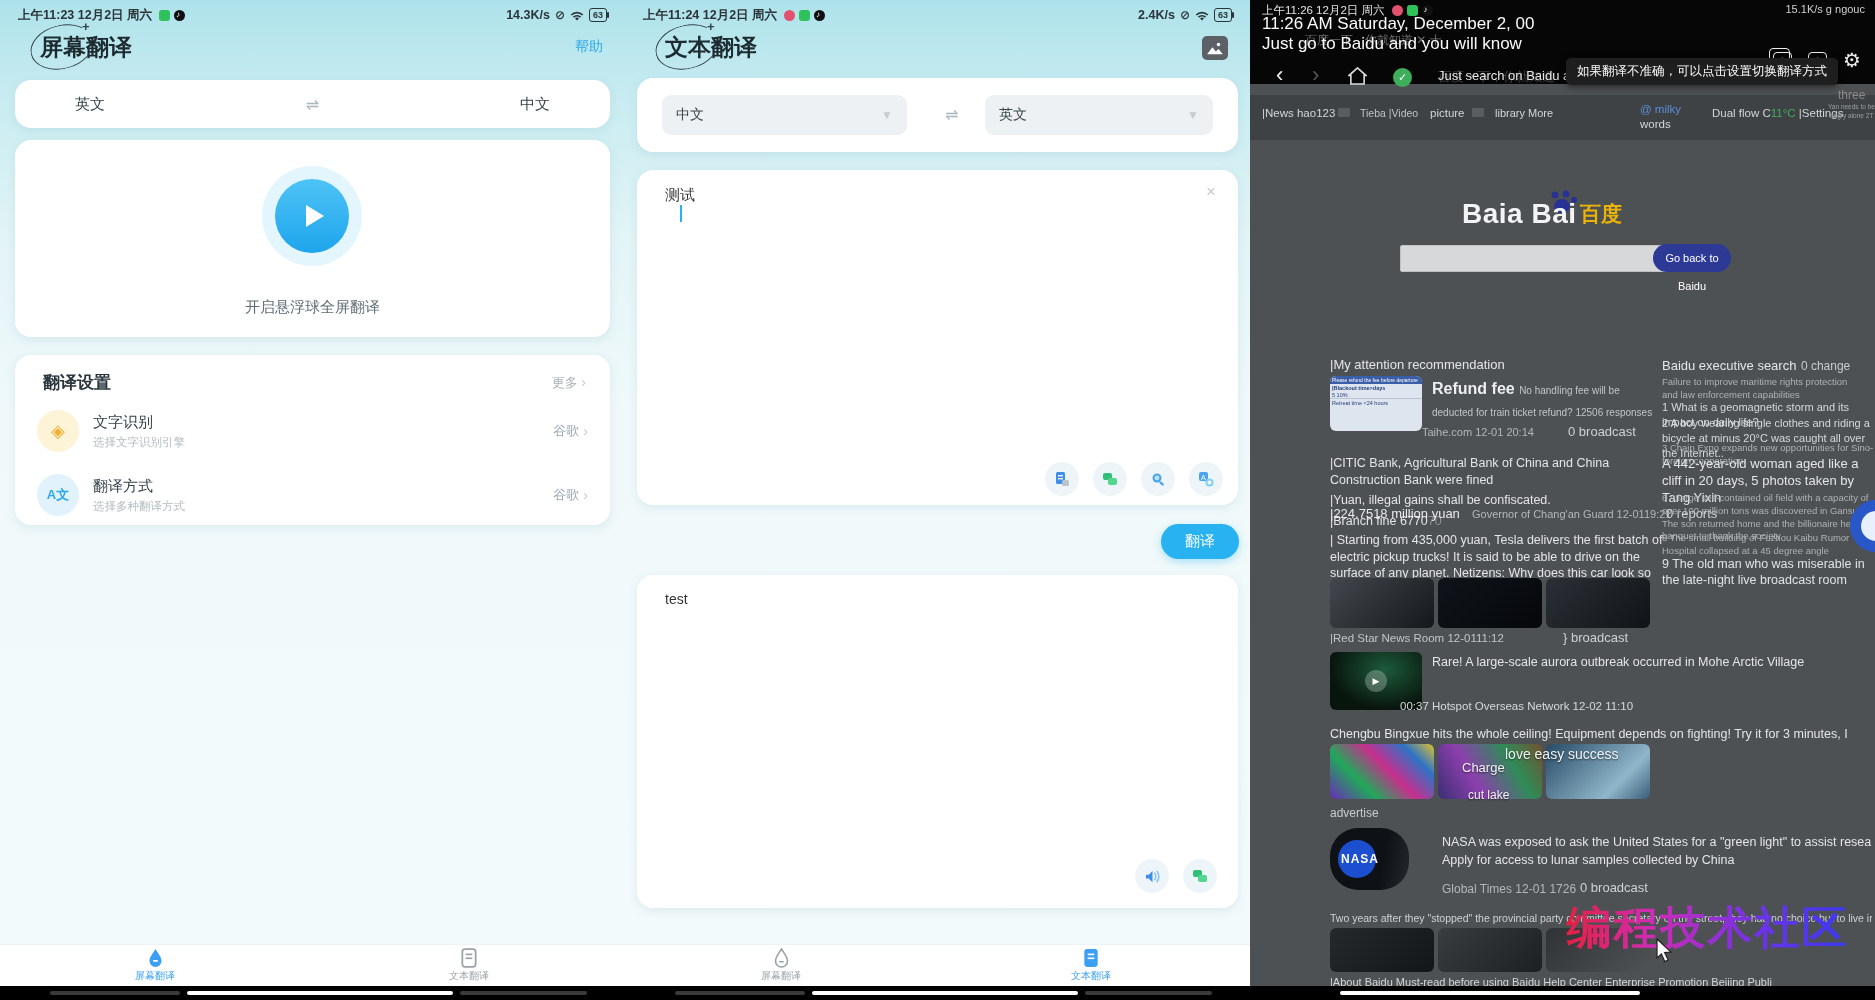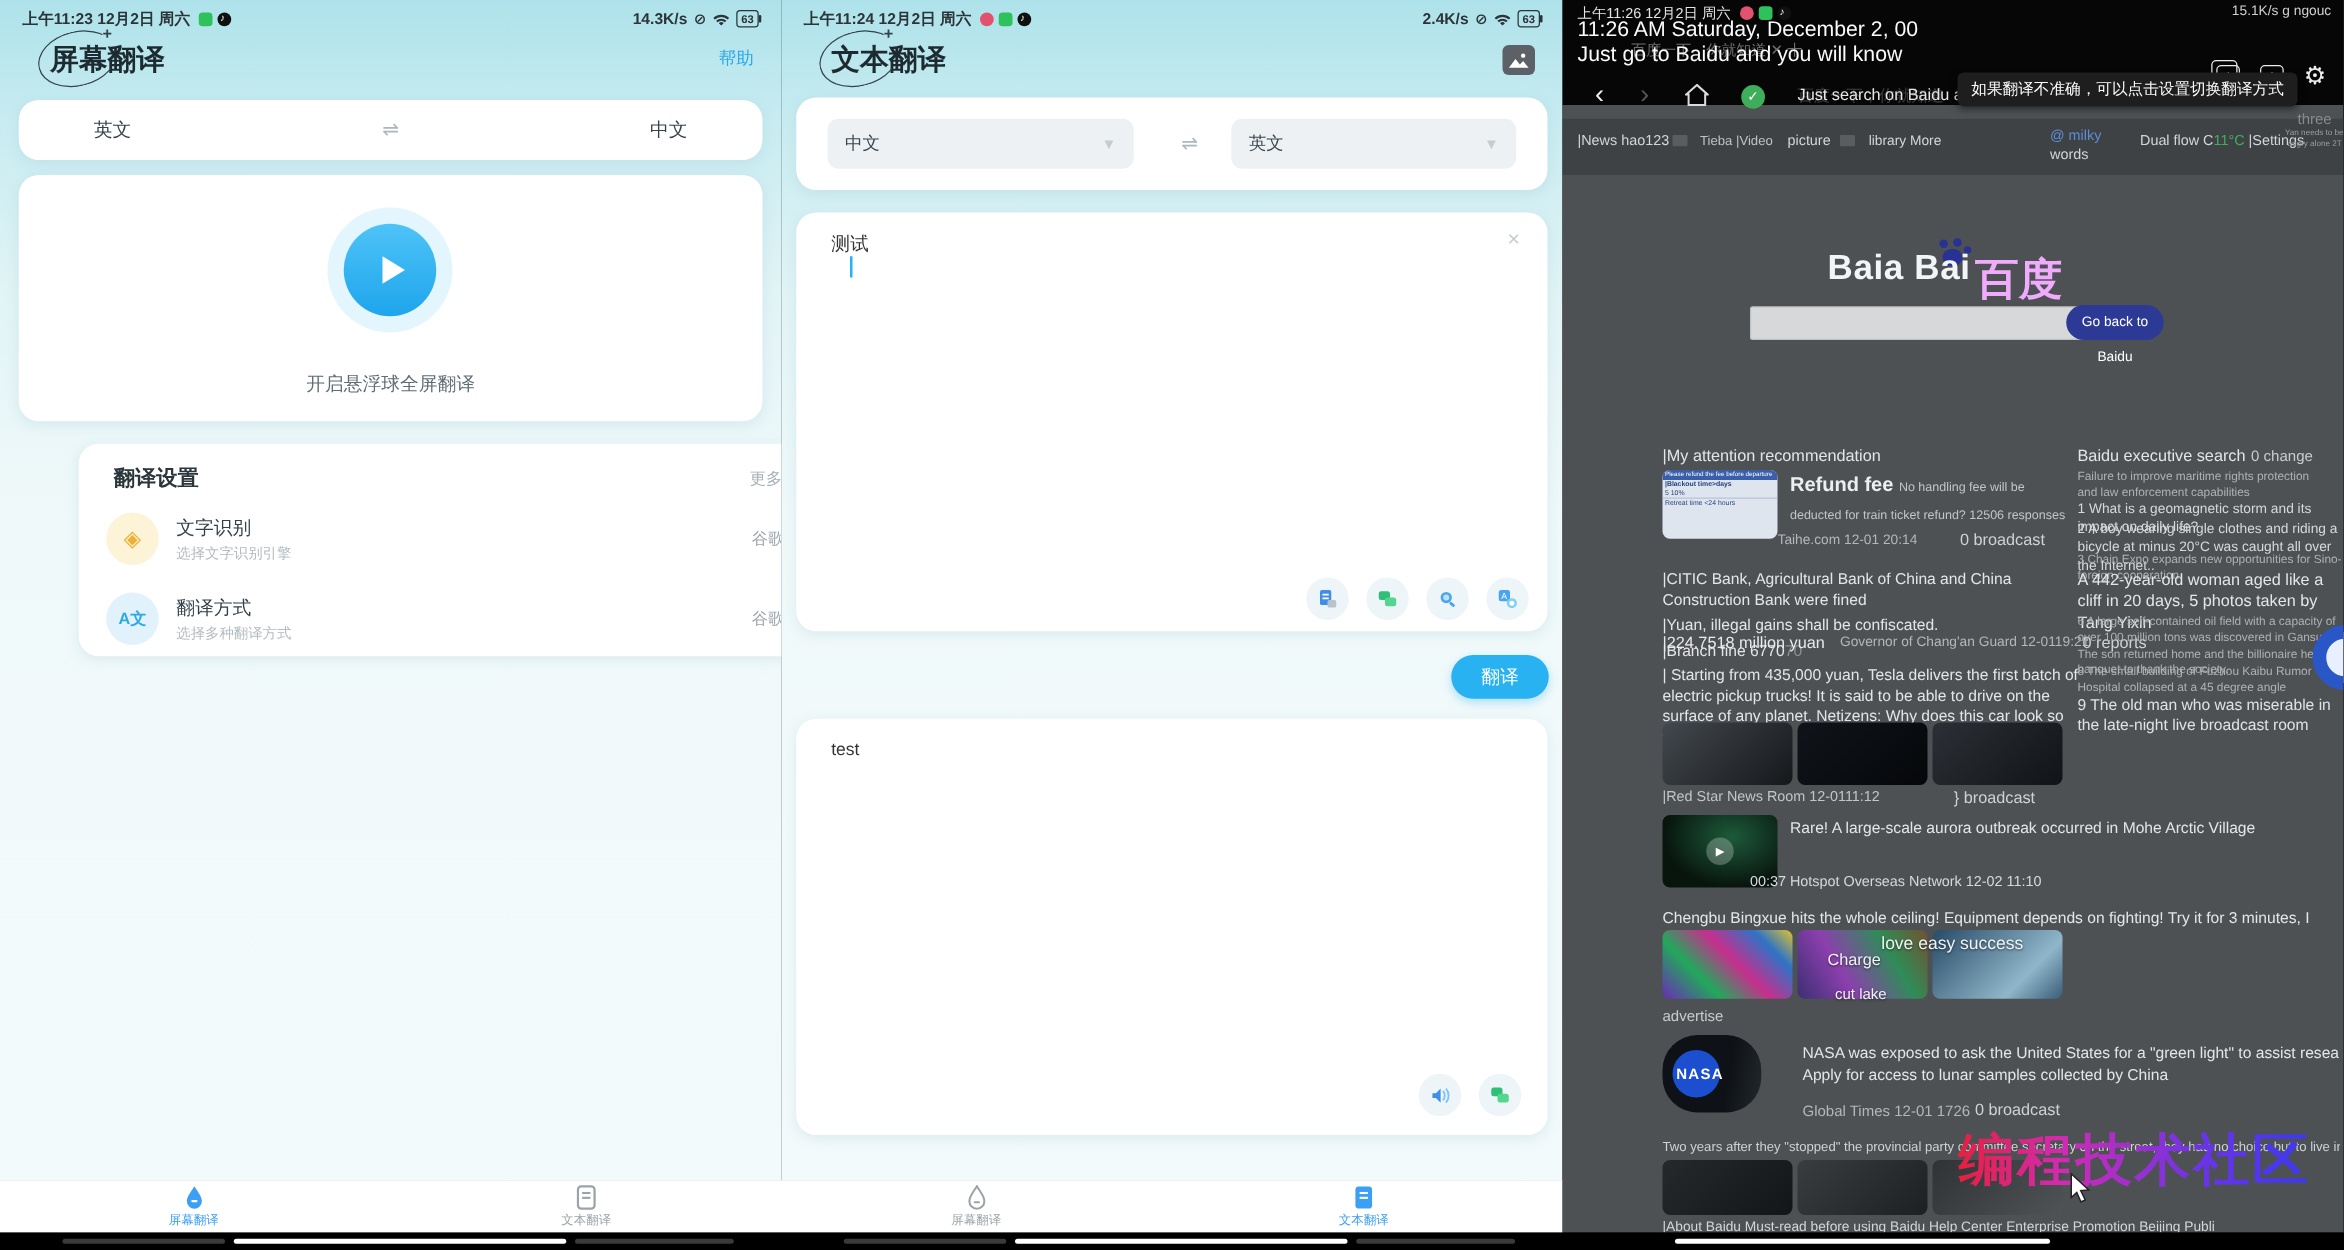--- a/index.html
+++ b/index.html
@@ -77,21 +77,21 @@
   .shield{width:19px;height:19px;border-radius:50%;background:#3fae5a;color:#fff;font-size:11px;display:flex;align-items:center;justify-content:center;}
   .urltxt{font-size:13px;color:#e8e8e8;white-space:nowrap;}
   .urlghost{position:absolute;left:188px;top:8px;font-size:13px;color:rgba(255,255,255,.22);white-space:nowrap;}
   .tooltip{position:absolute;left:316px;top:58px;height:27px;line-height:27px;background:#1e1e1e;border-radius:5px;padding:0 11px;font-size:12.5px;color:#fbfbfb;white-space:nowrap;z-index:5;box-shadow:0 2px 6px rgba(0,0,0,.5);}
   .ttghost{position:absolute;left:588px;top:88px;font-size:12px;color:#8a8a8a;z-index:5;}
   .bmbar{position:absolute;top:95px;left:0;width:625px;height:45px;background:#3f4245;color:#d3d6d8;}
   .bm{position:absolute;top:12px;font-size:11.5px;white-space:nowrap;}
   .ghbox{position:absolute;top:13px;width:12px;height:9px;background:#5a5d60;border-radius:1px;}
   .page{position:absolute;top:140px;left:0;width:625px;height:846px;background:#4e5154;overflow:hidden;}
   .logo-main{font-size:28px;font-weight:bold;color:#f3f4f6;letter-spacing:.5px;}
-  .logo-ghost{font-size:35px;font-weight:bold;color:#f0abfc;}
+  .logo-ghost{font-size:21px;font-weight:bold;color:#eab308;}
   .paw{position:absolute;}
   .sinput{position:absolute;background:#d6d8d9;border:1px solid #bfc1c2;height:27px;border-radius:2px;}
   .sbtn{position:absolute;background:#2c3a96;color:#fff;font-size:11px;border-radius:14px;height:28px;line-height:28px;text-align:center;}
   .nw{white-space:nowrap;}
   .thumb{position:absolute;border-radius:6px;overflow:hidden;}
   .t3{position:absolute;display:flex;gap:4px;}
   .t3 div{width:104px;border-radius:6px;}
   .meta{font-size:11px;color:#b4b7ba;}
   .stat{font-size:13px;color:#cfd2d4;}
   .headline{color:#e3e5e7;font-size:12.5px;line-height:1.32;}
@@ -141,21 +141,21 @@
 
     <div class="card" style="left:15px;top:140px;width:595px;height:197px;">
       <div class="ring" style="left:247px;top:26px;">
         <div class="playbtn">
             <div class="tri"></div>
           </div>
       </div>
       <div class="starttext" style="top:158px;">开启悬浮球全屏翻译</div>
     </div>
 
-    <div class="card" style="left:15px;top:355px;width:595px;height:170px;margin-left:48px;">
+    <div class="card" style="left:15px;top:355px;width:595px;height:170px;">
       <div class="sethdr">翻译设置</div>
       <div class="more"><span>更多</span> <span class="chev">›</span></div>
       <div class="setrow" style="top:48px;">
         <div class="seticon yellow">◈</div>
         <div class="settexts">
           <div class="t">文字识别</div>
           <div class="s">选择文字识别引擎</div>
         </div>
         <div class="setval">
             <span>谷歌</span>

